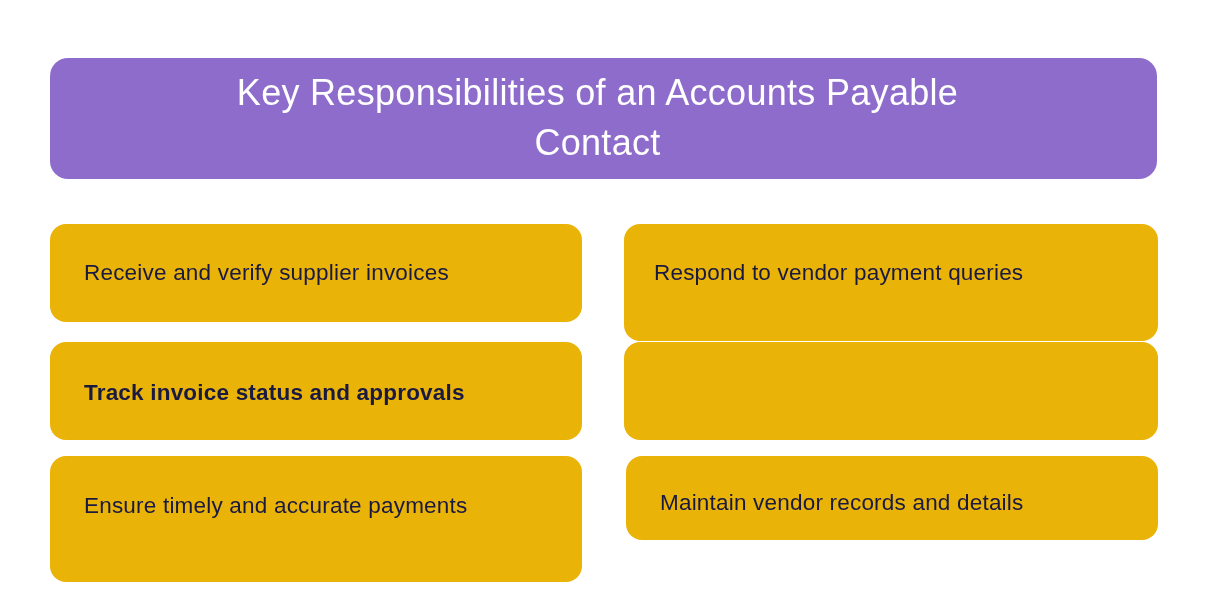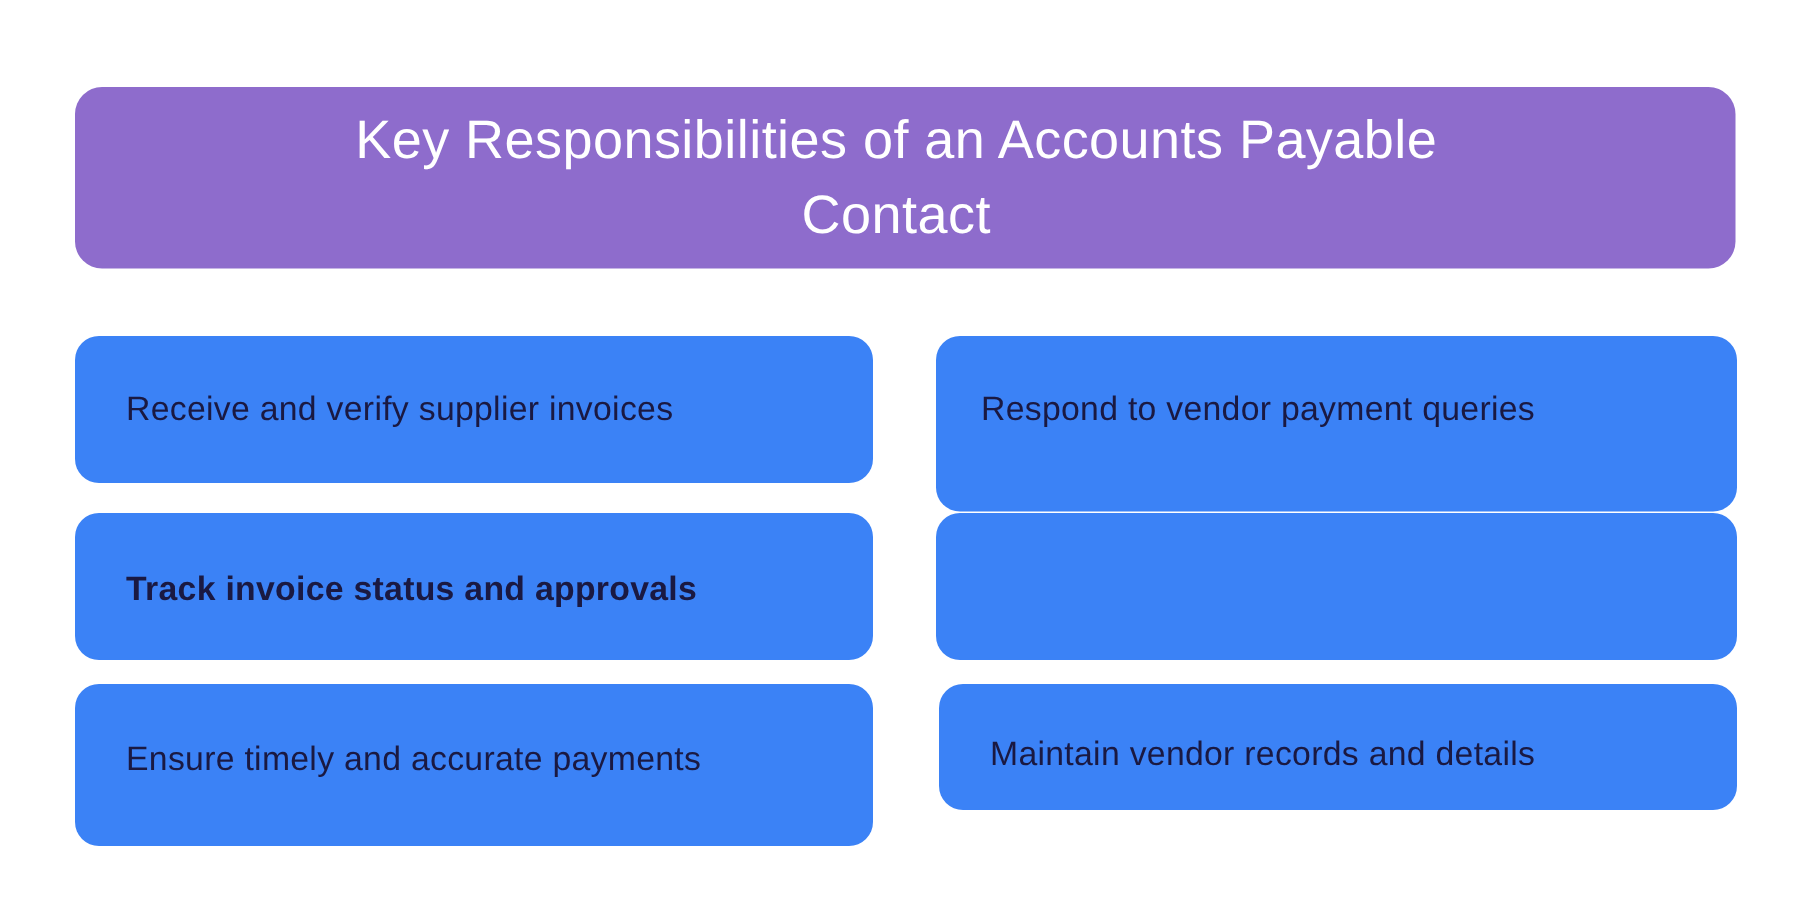--- a/index.html
+++ b/index.html
@@ -2,21 +2,21 @@
 <html><head>
 <meta charset="utf-8">
 <style>
   html, body { margin:0; padding:0; }
   body { width:1208px; height:602px; background:#ffffff; position:relative; overflow:hidden;
          font-family:"Liberation Sans", sans-serif; }
   .header { position:absolute; left:50px; top:58px; width:1107px; height:121px;
             background:#8e6ccc; border-radius:18px; }
   .title { position:absolute; left:110px; top:68px; width:975px; text-align:center;
            color:#ffffff; font-weight:normal; font-size:36px; line-height:50px; letter-spacing:0.3px; }
-  .card { position:absolute; background:#3b82f6; border-radius:16px; }
+  .card { position:absolute; background:#eab308; border-radius:16px; }
   .card-text { position:absolute; color:#1a1942; font-size:22.5px; line-height:30px; letter-spacing:0.2px; }
 </style>
 </head>
 <body>
 
 <div class="header"></div>
 <div class="title">
   <div>Key Responsibilities of an Accounts Payable</div>
   <div>Contact</div>
 </div>
@@ -31,19 +31,19 @@
 
 <div class="card" style="left:50px; top:342px; width:532px; height:98px;font-weight:bold;">
   <div class="card-text" style="left:34px; top:36px;">Track invoice status and approvals</div>
 </div>
 
 <div class="card" style="left:624px; top:342px; width:534px; height:98px;">
   <div class="card-text" style="left:30px; top:19px;">
   </div>
 </div>
 
-<div class="card" style="left:50px; top:456px; width:532px; height:108px;">
+<div class="card" style="left:50px; top:456px; width:532px; height:126px;">
   <div class="card-text" style="left:34px; top:35px;">Ensure timely and accurate payments</div>
 </div>
 
 <div class="card" style="left:626px; top:456px; width:532px; height:84px;">
   <div class="card-text" style="left:34px; top:32px;">Maintain vendor records and details</div>
 </div>
 
 </body></html>

